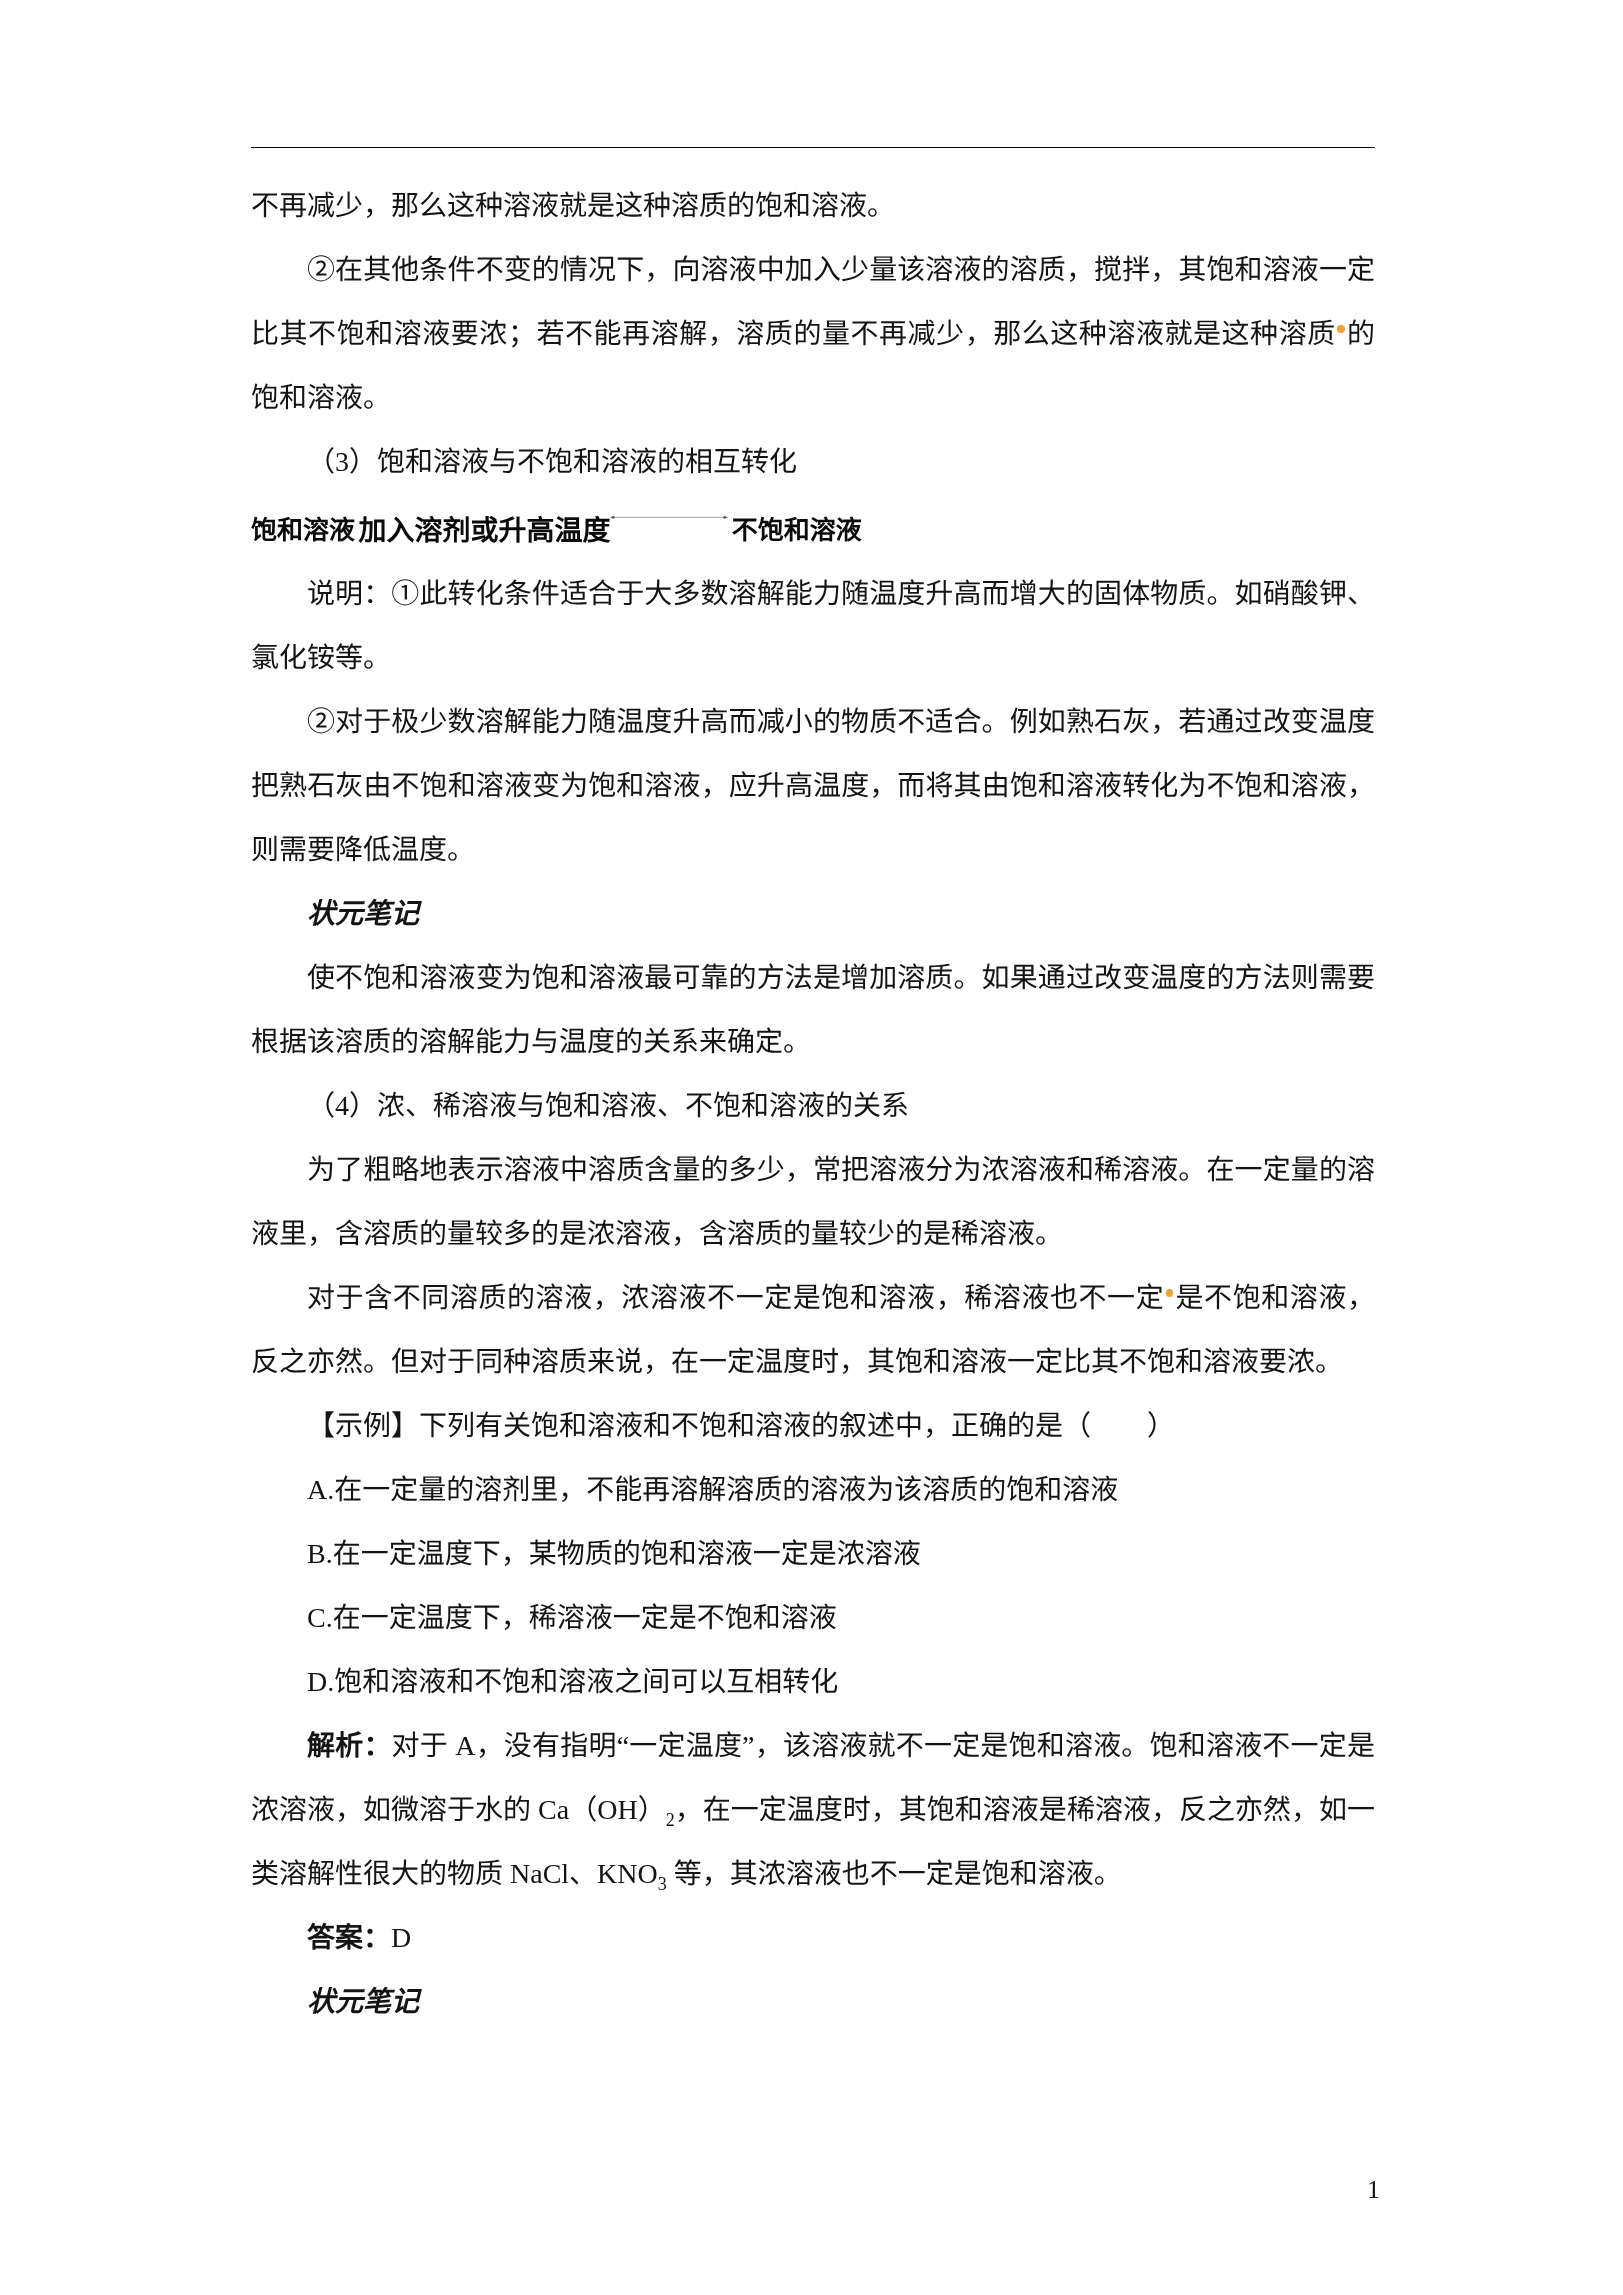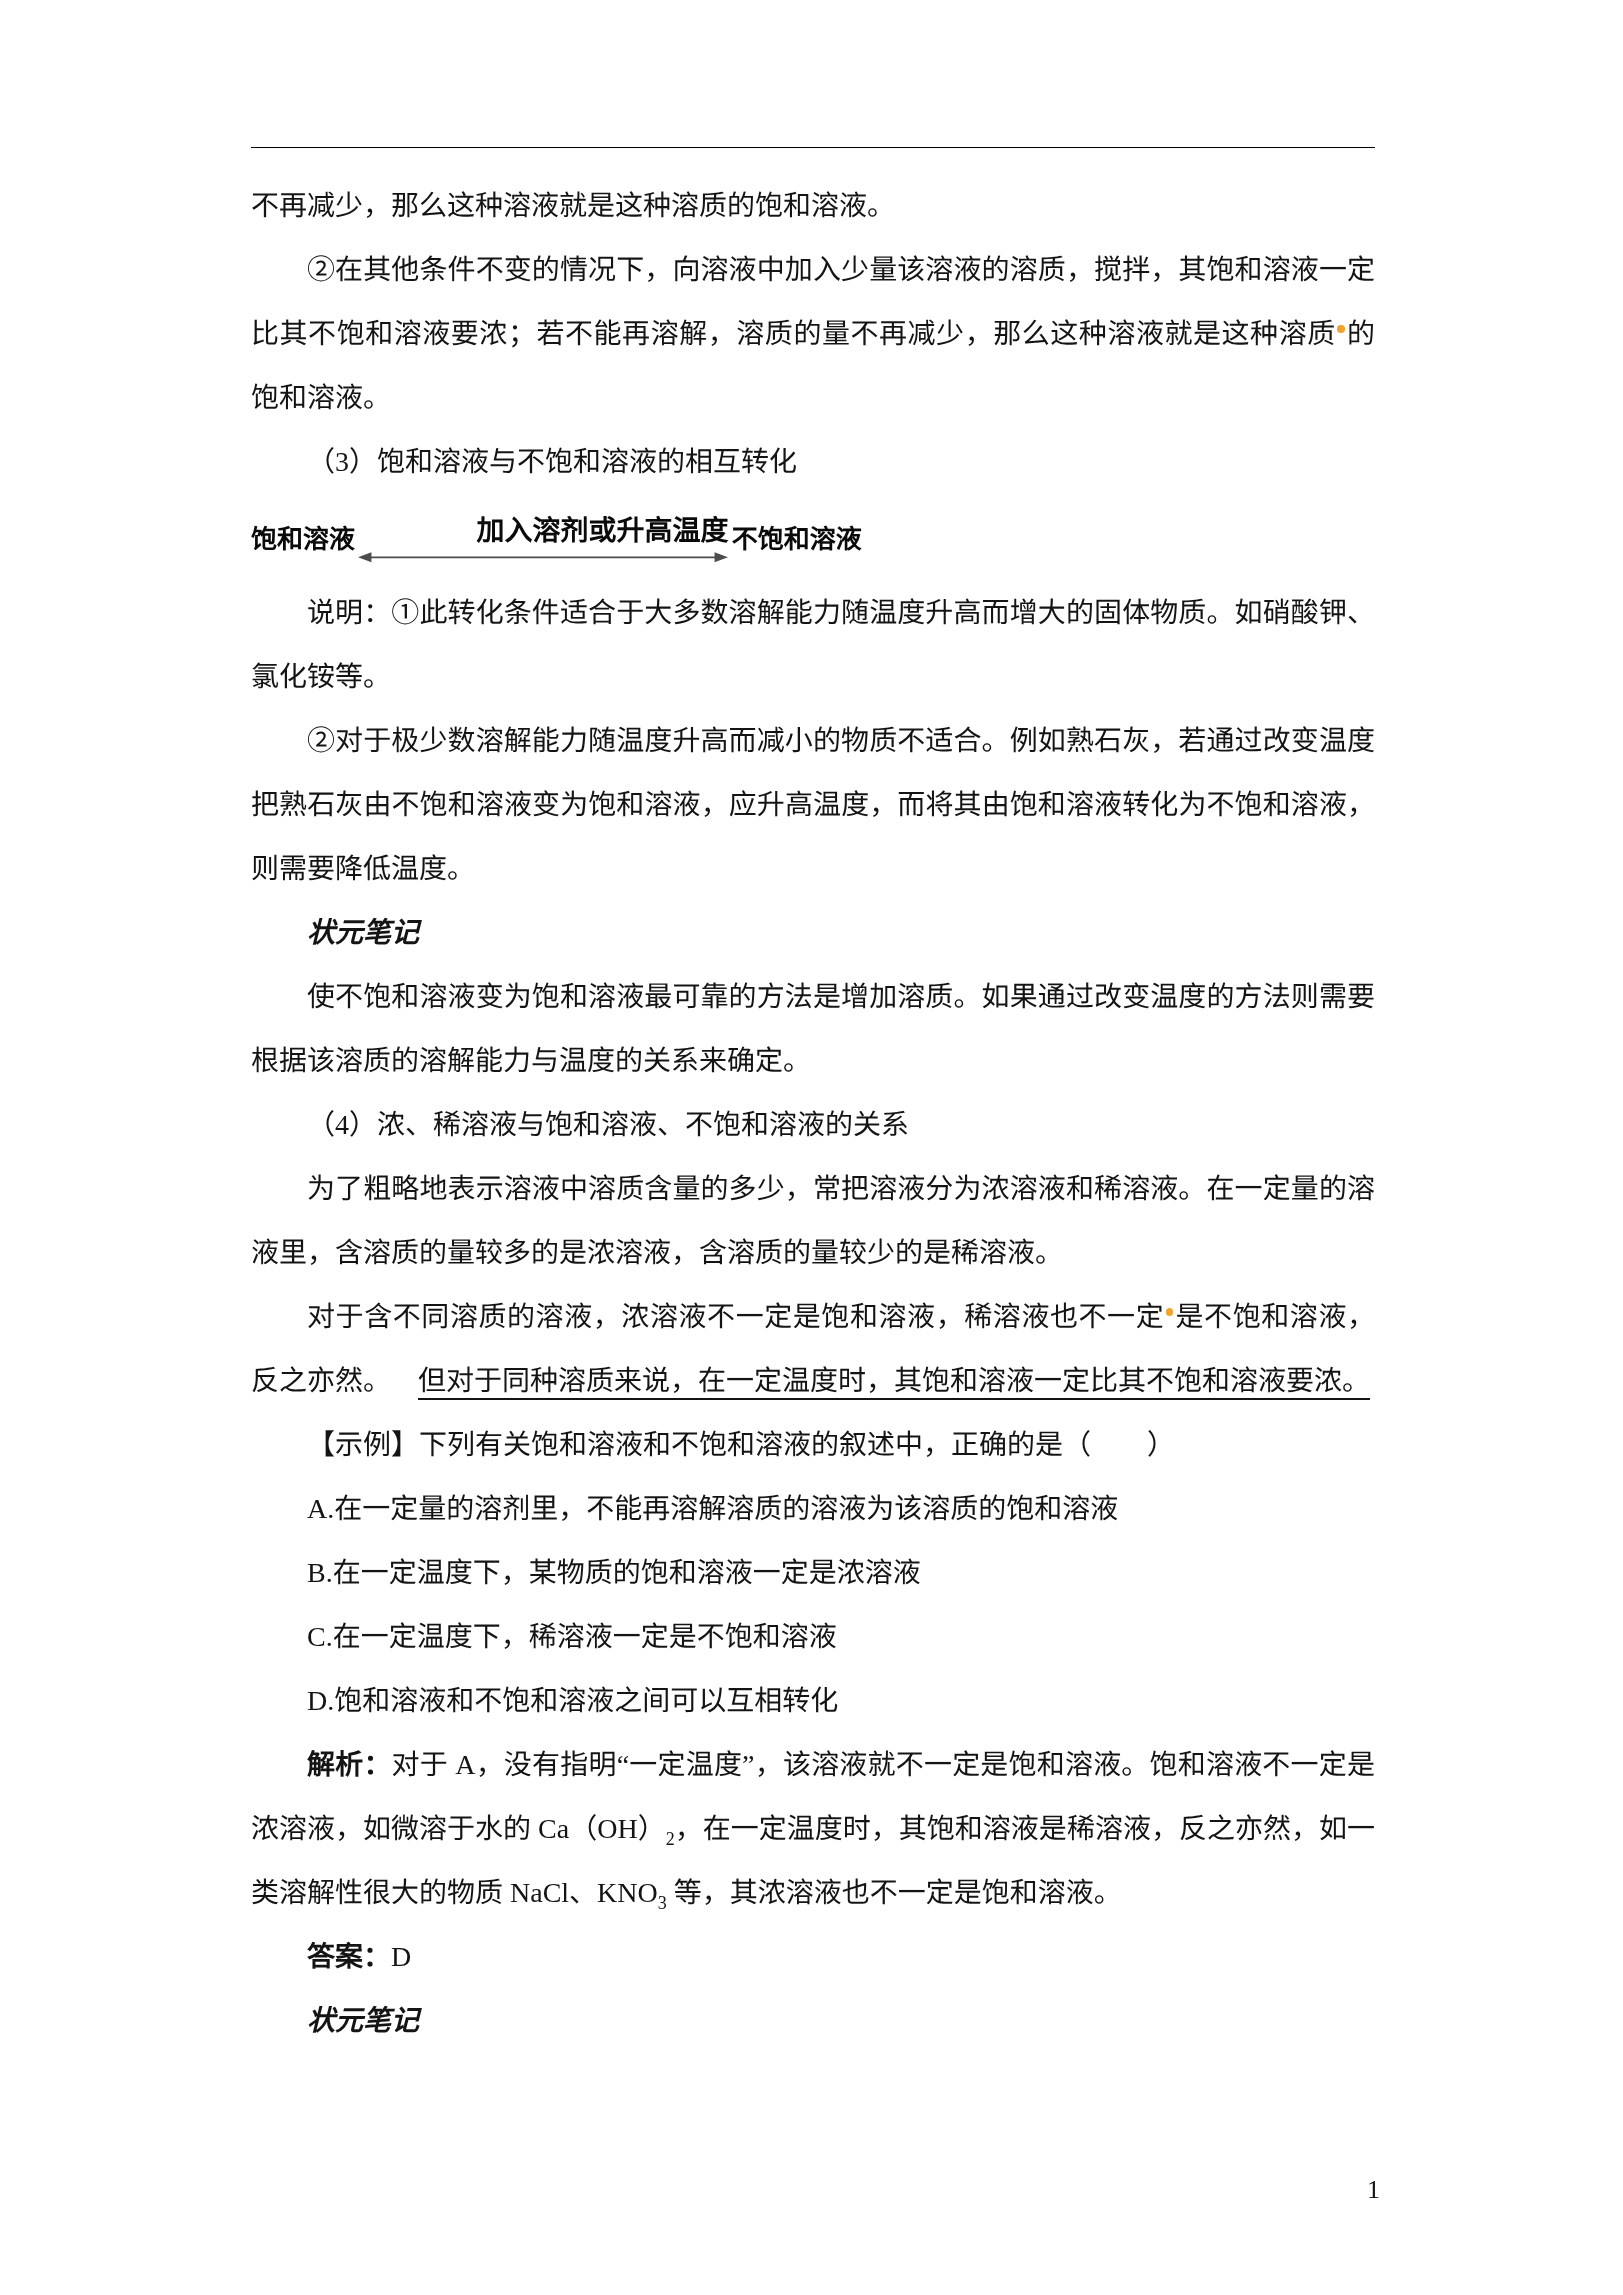--- a/index.html
+++ b/index.html
@@ -33,24 +33,22 @@
     font-size: 28px;
     line-height: 64px;
     text-align: justify;
   }
   .content p { margin: 0; }
   .indent { text-indent: 56px; }
   .noindent { text-indent: 0; }
   .bold { font-weight: bold; font-style: italic; }
   b { font-weight: bold; }
   .underline {
-    text-decoration: underline;
     text-decoration-thickness: 1.7px;
     text-underline-offset: 7.9px;
-    margin-left: 27px;
   }
   .mark-dot {
     display: inline-block;
     width: 7.3px;
     height: 7.3px;
     border-radius: 50%;
     background: #f0a42e;
     vertical-align: super;
     margin: 0 1.7px;
   }
@@ -69,22 +67,22 @@
   .diag-term {
     font-size: 26px;
     font-weight: bold;
     white-space: nowrap;
     color: #0a0a0a;
   }
   .diag-mid {
     width: 370px;
     flex: 0 0 370px;
     display: flex;
-    flex-direction: column;
-    align-items: flex-end;
+    flex-direction: row;
+    align-items: flex-start;
     margin: 0 3.4px;
     overflow: visible;
   }
   .diag-label {
     font-size: 28px;
     font-weight: bold;
     white-space: nowrap;
     color: #0a0a0a;
   }
   .arrow-svg { display: block; margin: 2.2px 0; }

